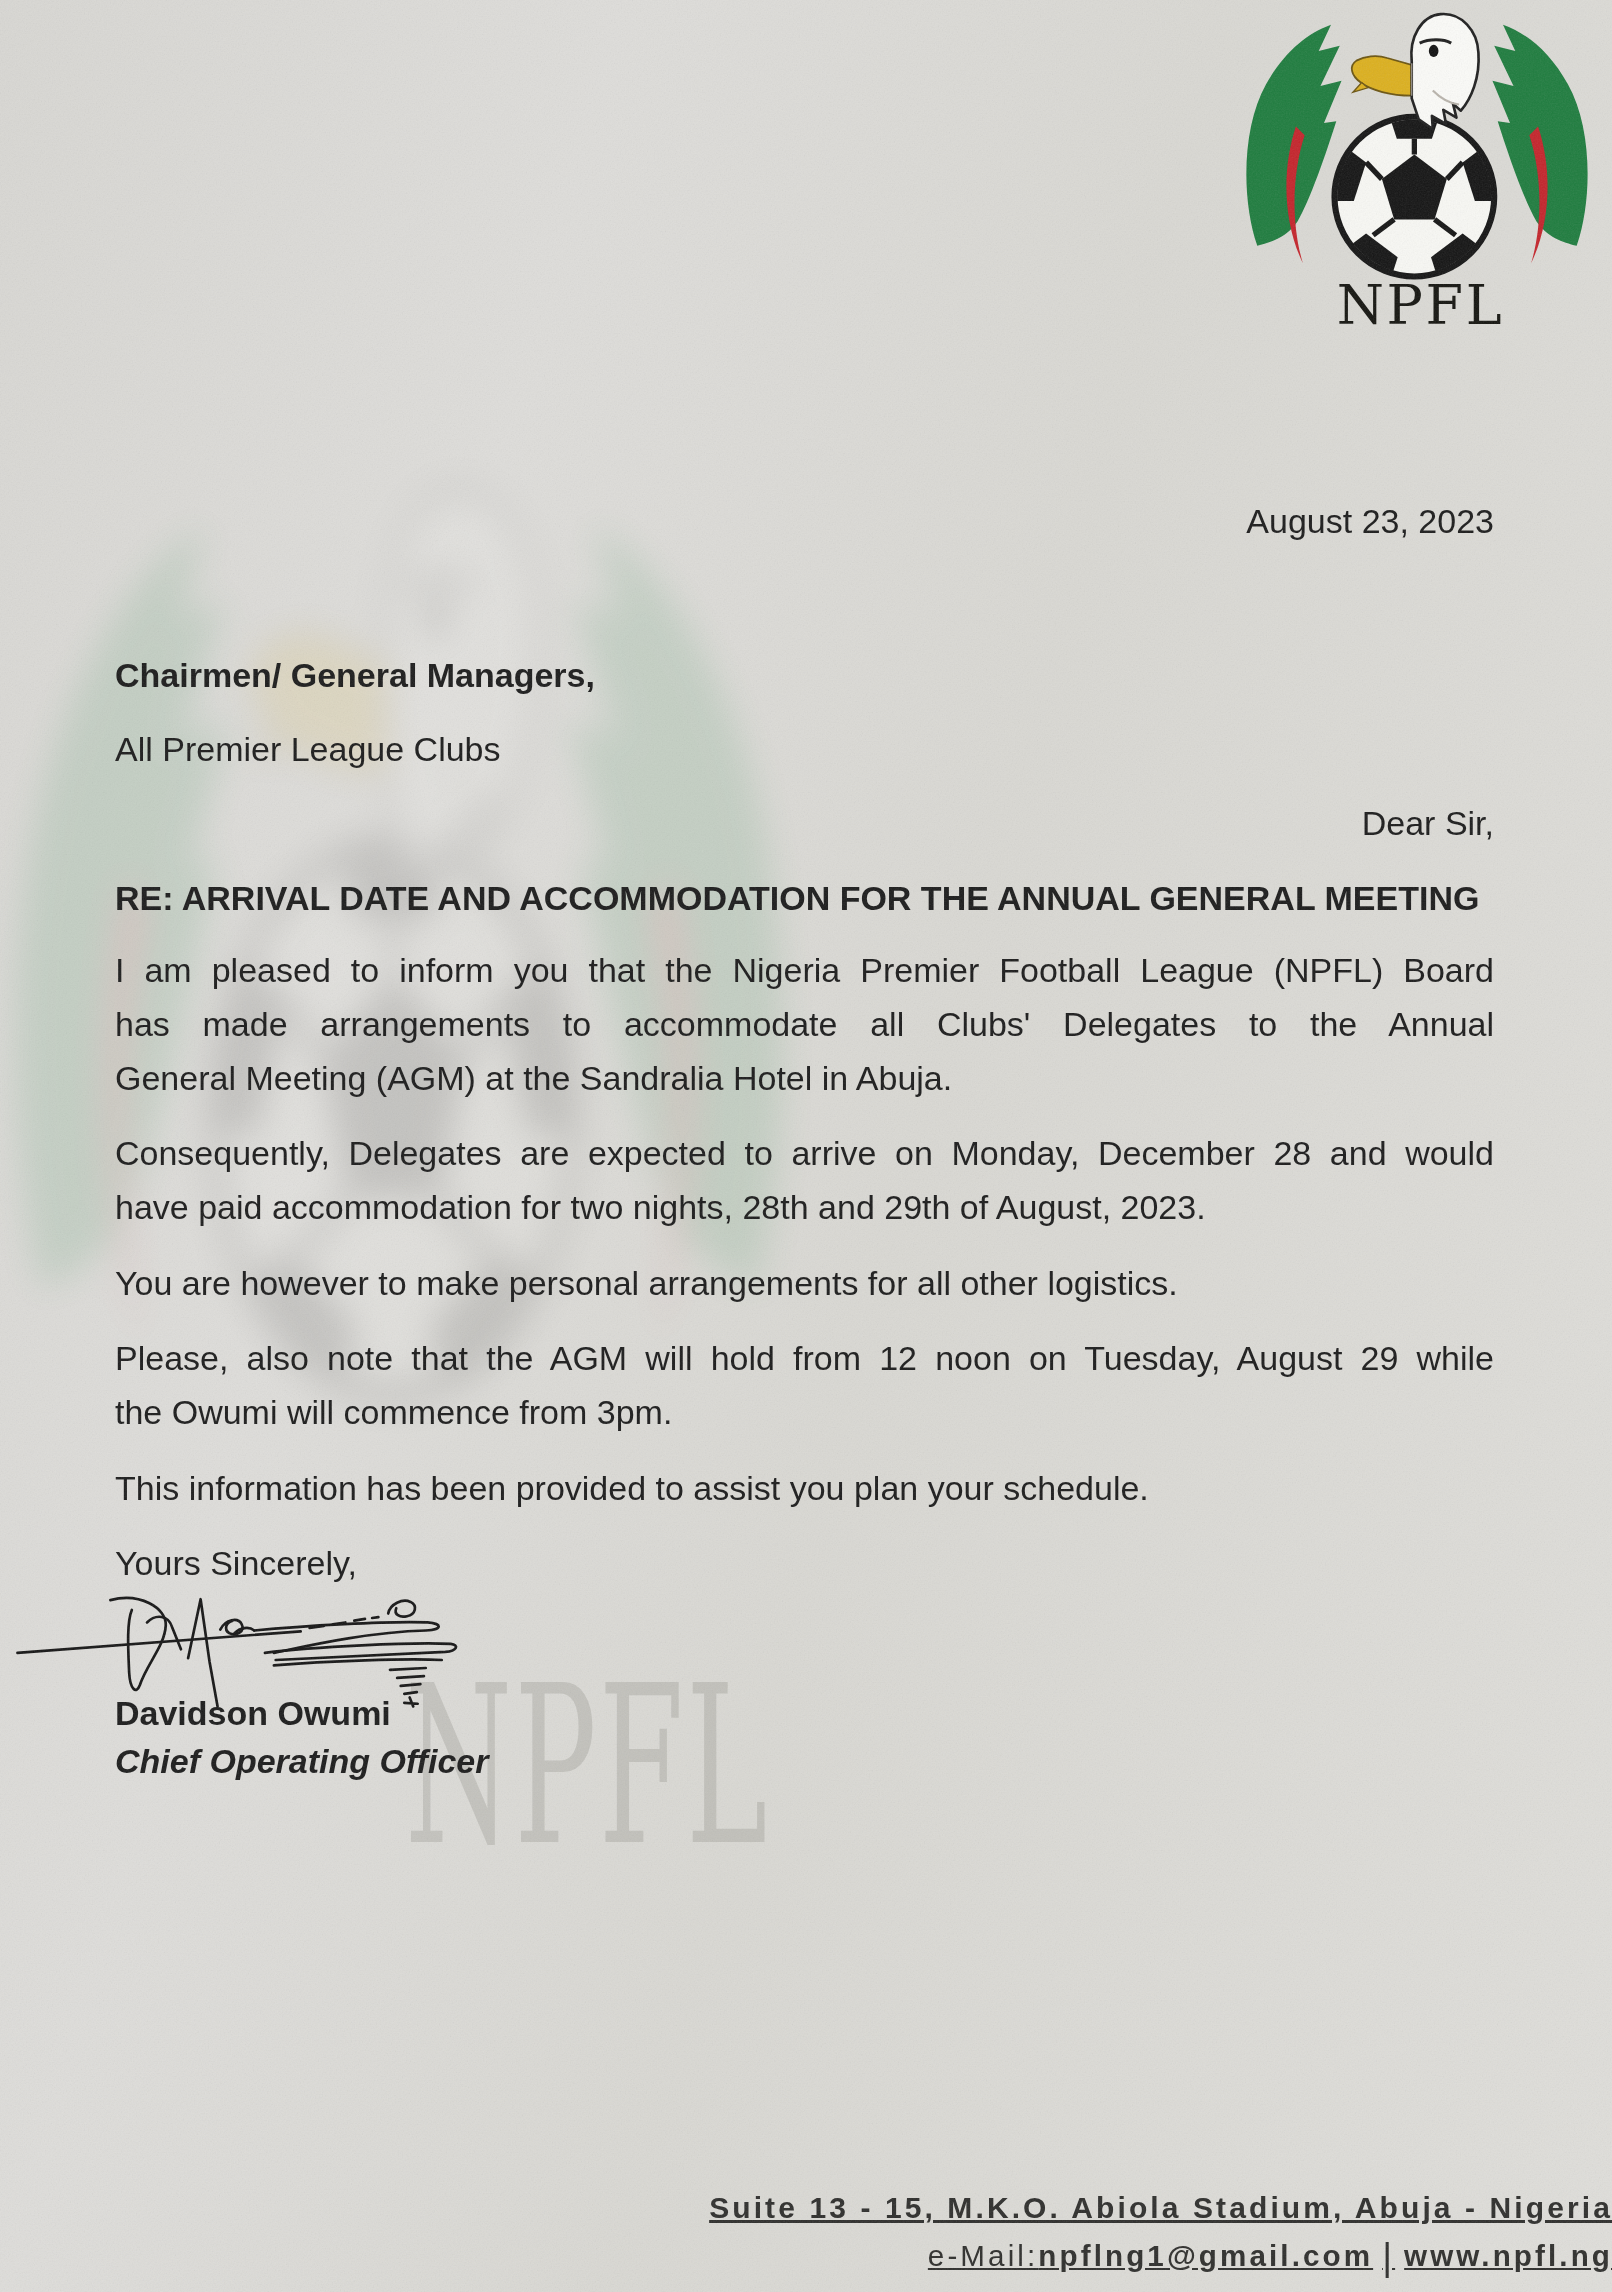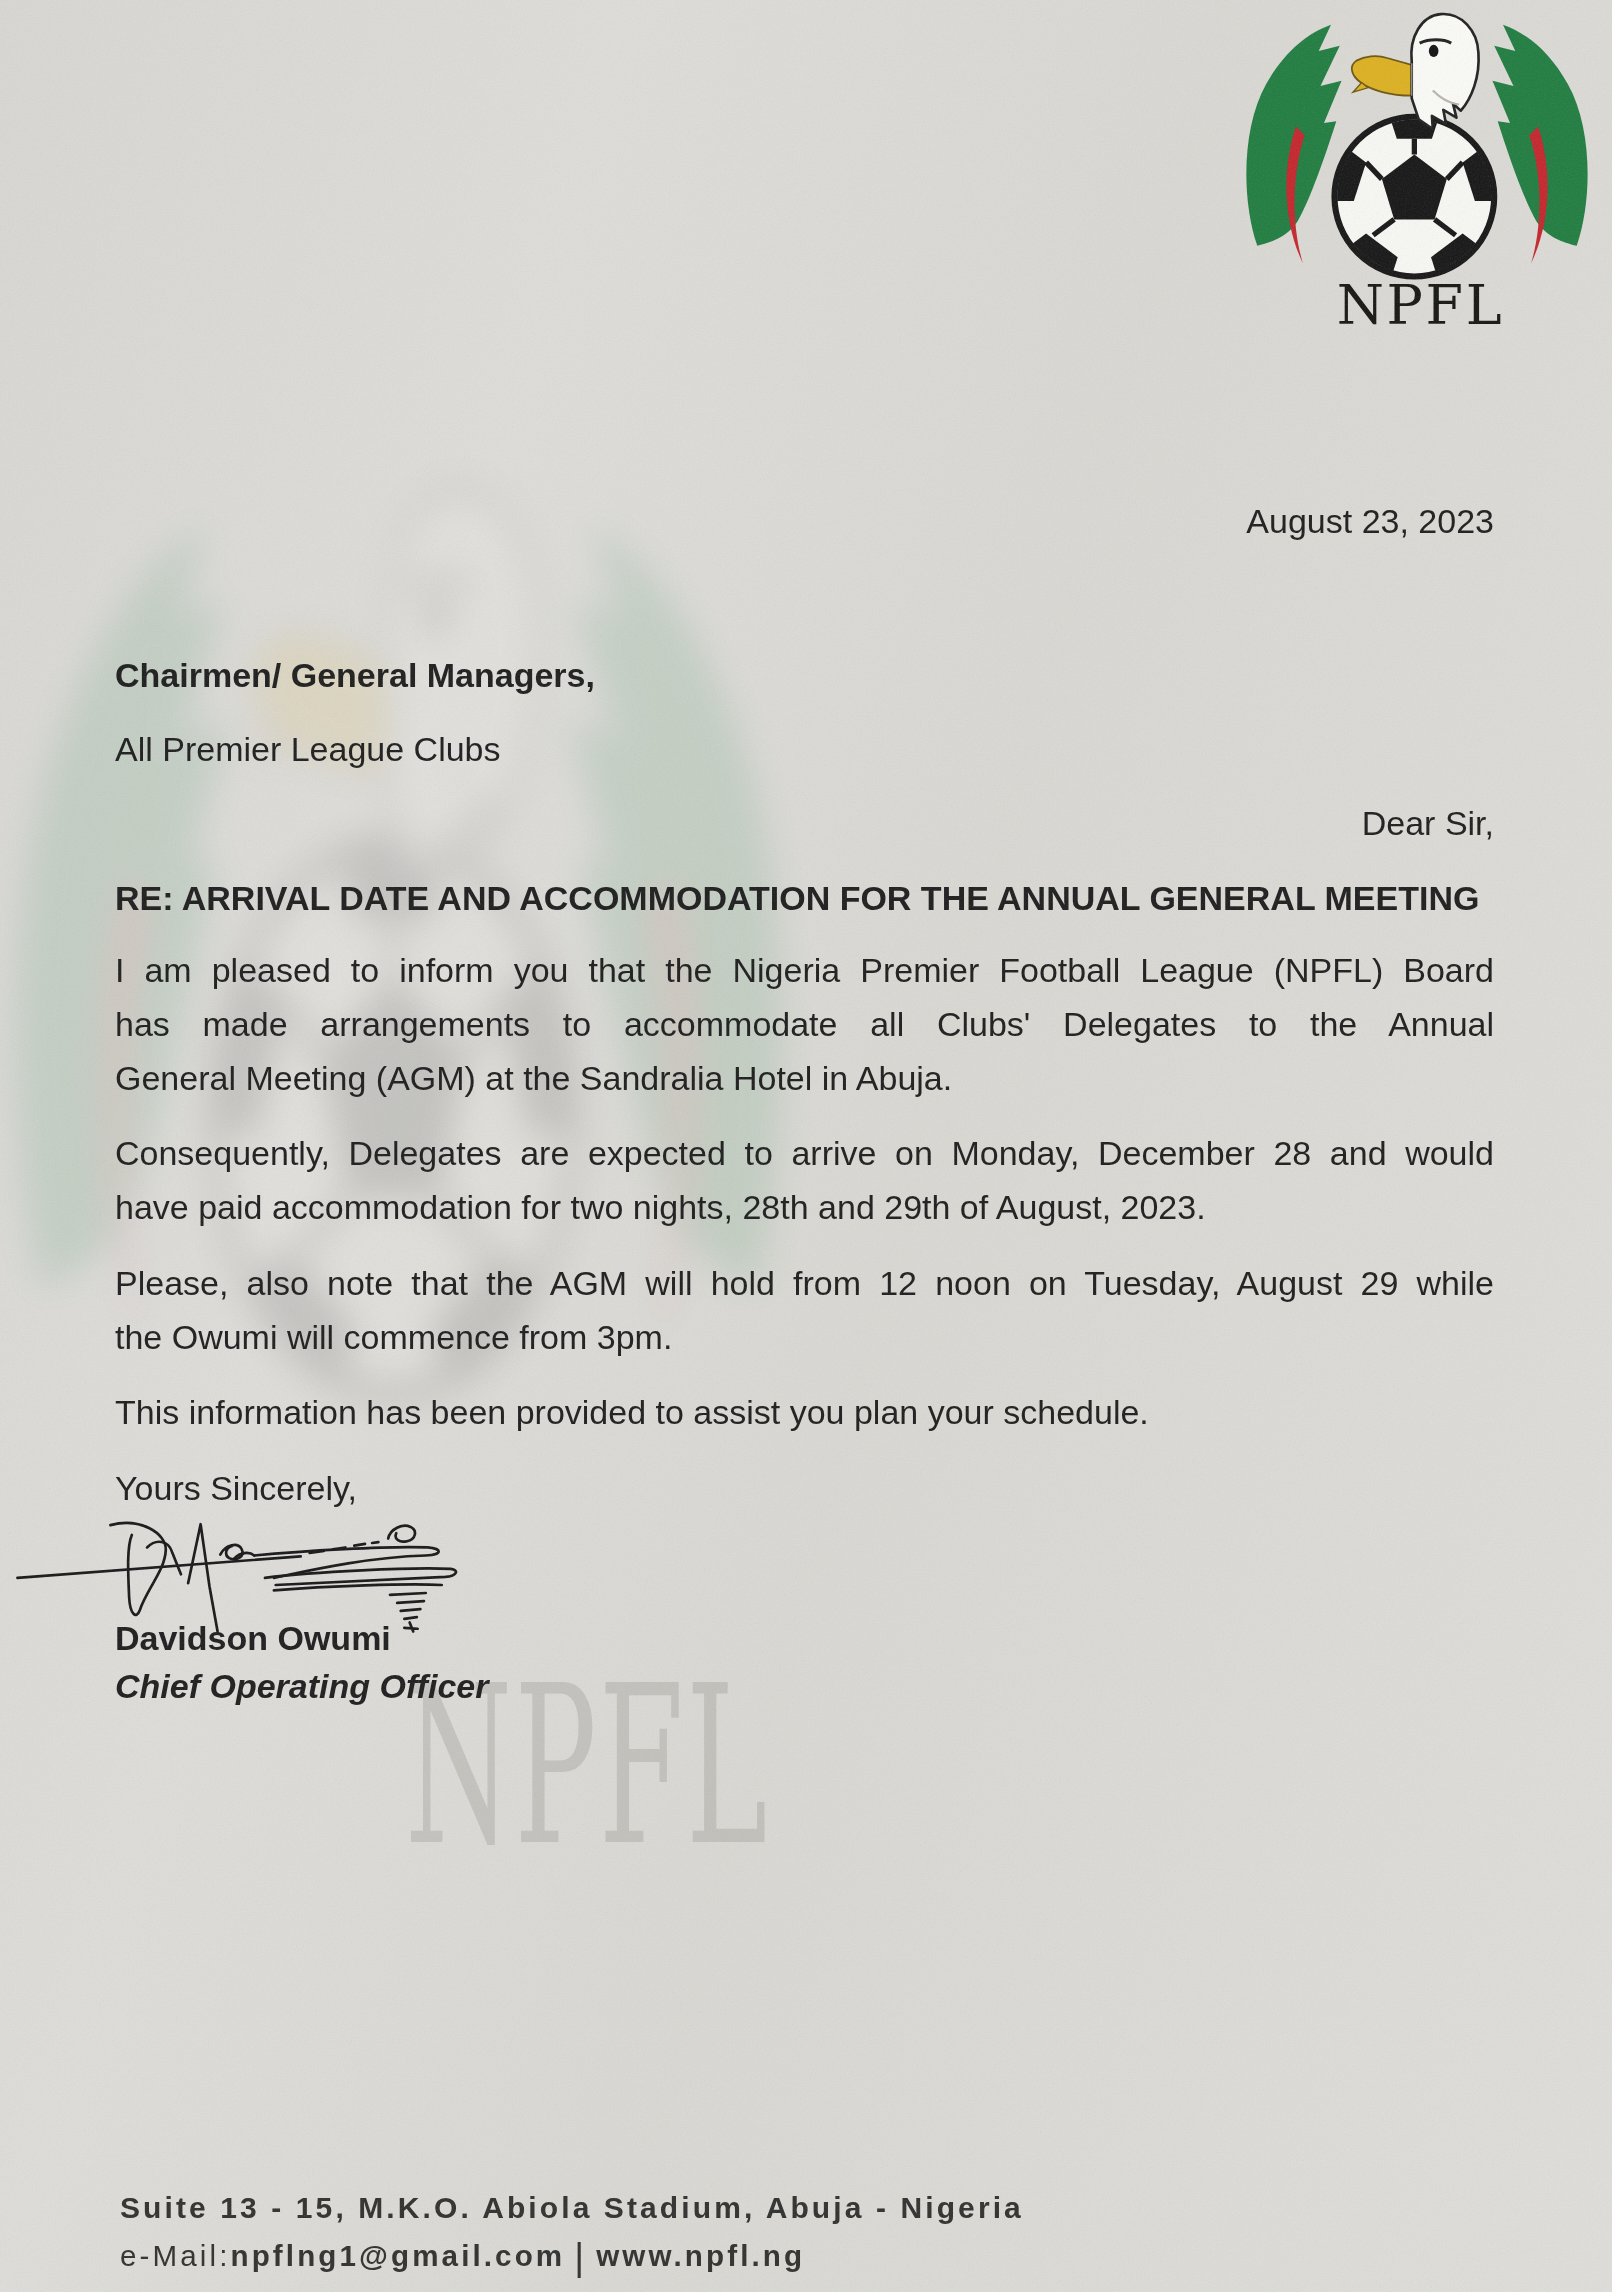--- a/index.html
+++ b/index.html
@@ -42,21 +42,21 @@
   .subject{font-weight:bold;margin:0 0 18px 0;}
   .para{margin:0 0 21.5px 0;}
   .jline{text-align:justify;text-align-last:justify;}
   .lastline{text-align:left;}
   .closing{margin:0;}
   .signature-area{position:relative;height:99px;}
   .signature-svg{position:absolute;left:-110px;top:-14.3px;width:502px;height:134px;}
   .signatory-name{font-weight:bold;font-size:34px;line-height:48px;}
   .signatory-title{font-weight:bold;font-style:italic;font-size:34px;line-height:48px;}
   
-  .footer{position:absolute;left:120px;right:0;top:2192px;text-align:left;color:#2e2e2c;}
+  .footer{position:absolute;left:120px;right:0;top:2192px;text-align:right;color:#2e2e2c;text-decoration:underline;}
   .footer-line1{font-size:30px;font-weight:bold;letter-spacing:3.1px;line-height:32px;}
   .footer-line2{font-size:29.6px;letter-spacing:3.1px;line-height:32px;margin-top:16px;}
   .email-label{font-weight:normal;}
   .email{font-weight:bold;}
   .sep{font-weight:normal;font-size:38px;vertical-align:-3.6px;padding:0 9px;}
   .website{font-weight:bold;}
 </style>
 </head>
 <body>
 
@@ -135,20 +135,23 @@
       <div class="jline">I am pleased to inform you that the Nigeria Premier Football League (NPFL) Board</div>
       <div class="jline">has made arrangements to accommodate all Clubs' Delegates to the Annual</div>
       <div class="lastline">General Meeting (AGM) at the Sandralia Hotel in Abuja.</div>
     </div>
 
     <div class="para">
       <div class="jline">Consequently, Delegates are expected to arrive on Monday, December 28 and would</div>
       <div class="lastline">have paid accommodation for two nights, 28th and 29th of August, 2023.</div>
     </div>
 
+    <div class="para">
+      <div class="lastline">You are however to make personal arrangements for all other logistics.</div>
+    </div>
 
     <div class="para">
       <div class="jline">Please, also note that the AGM will hold from 12 noon on Tuesday, August 29 while</div>
       <div class="lastline">the Owumi will commence from 3pm.</div>
     </div>
 
     <div class="para">
       <div class="lastline">This information has been provided to assist you plan your schedule.</div>
     </div>
 

